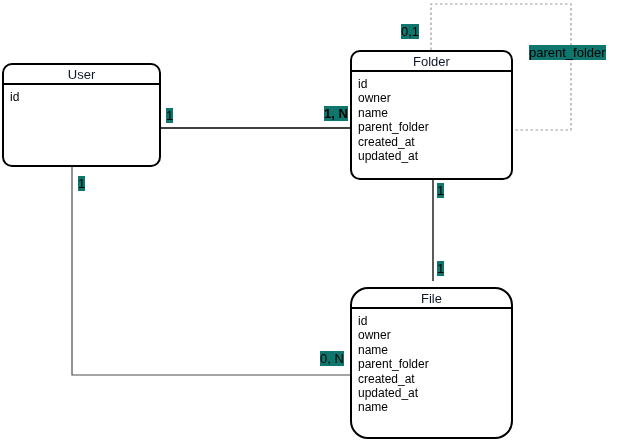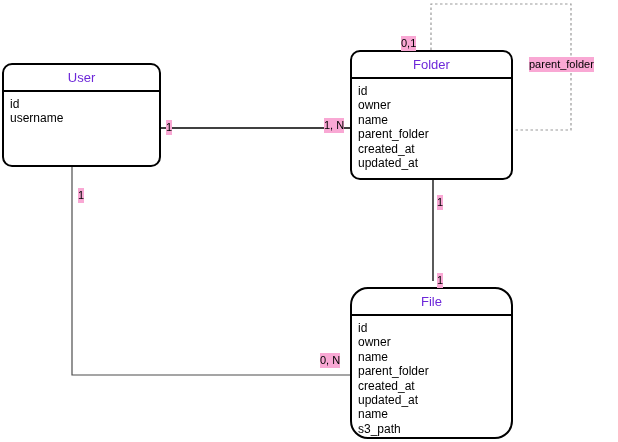--- a/index.html
+++ b/index.html
@@ -19,50 +19,49 @@
     width: 618px; height: 442px;
   }
   .entity {
     position: absolute;
     background: #ffffff;
     border: 2px solid #000000;
     border-radius: 10px;
     overflow: hidden;
   }
   .entity-title {
-    height: 27px;
+    height: 20px;
     border-bottom: 2px solid #000000;
     display: flex;
     align-items: center;
     justify-content: center;
     font-size: 13px;
-    color: #6d28d9;
+    color: #0f172a;
   }
   .entity-fields {
     padding: 5px 8px 0 6px;
     font-size: 12px;
     line-height: 14.4px;
     color: #000000;
   }
   .entity-user   { left: 2px;   top: 63px;  width: 159px; height: 104px; }
   .entity-folder { left: 350px; top: 50px;  width: 163px; height: 130px; }
   .entity-file   { left: 350px; top: 287px; width: 163px; height: 152px; border-radius: 18px; }
   .edge-label {
     position: absolute;
-    font-size: 11px;
+    font-size: 13px;
     color: #000000;
-    background: #f9a8d4;
+    background: #0f766e;
     white-space: nowrap;
     line-height: 15px;
-    margin-top: 12px;
   }
   .lbl-uf-src   { left: 166px; top: 108px; }
-  .lbl-uf-tgt   { left: 324px; top: 106px; }
+  .lbl-uf-tgt   { left: 324px; top: 106px; font-weight: bold; }
   .lbl-ufile-src{ left: 78px;  top: 176px; }
-  .lbl-ufile-tgt{ left: 320px; top: 341px; text-align: center; }
+  .lbl-ufile-tgt{ left: 320px; top: 351px; text-align: center; }
   .lbl-ffile-src{ left: 437px; top: 183px; }
   .lbl-ffile-tgt{ left: 437px; top: 261px; }
   .lbl-parent-card { left: 401px; top: 24px; }
   .lbl-parent-name { left: 529px; top: 45px; }
 </style>
 </head>
 <body>
 
 <div class="canvas">
 
@@ -70,21 +69,20 @@
     <path d="M 161 128 H 350" fill="none" stroke="#000000" stroke-width="1.3"></path>
     <path d="M 72 167 V 375 H 350" fill="none" stroke="#4d4d4d" stroke-width="1.2"></path>
     <path d="M 433 180 V 281" fill="none" stroke="#000000" stroke-width="1.3"></path>
     <path d="M 431 50 V 4 H 571 V 130 H 513" fill="none" stroke="#999999" stroke-width="1.2" stroke-dasharray="2.5,2.5"></path>
   </svg>
 
   <div class="entity entity-user">
     <div class="entity-title">User</div>
     <div class="entity-fields">
       <div>id</div>
-      <div>username</div>
     </div>
   </div>
 
   <div class="entity entity-folder">
     <div class="entity-title">Folder</div>
     <div class="entity-fields">
       <div>id</div>
       <div>owner</div>
       <div>name</div>
       <div>parent_folder</div>
@@ -96,21 +94,20 @@
   <div class="entity entity-file">
     <div class="entity-title">File</div>
     <div class="entity-fields">
       <div>id</div>
       <div>owner</div>
       <div>name</div>
       <div>parent_folder</div>
       <div>created_at</div>
       <div>updated_at</div>
       <div>name</div>
-      <div>s3_path</div>
     </div>
   </div>
 
   <span class="edge-label lbl-uf-src">1</span>
   <span class="edge-label lbl-uf-tgt">1, N</span>
 
   <span class="edge-label lbl-ufile-src">1</span>
   <span class="edge-label lbl-ufile-tgt">0, N</span>
 
   <span class="edge-label lbl-ffile-src">1</span>

